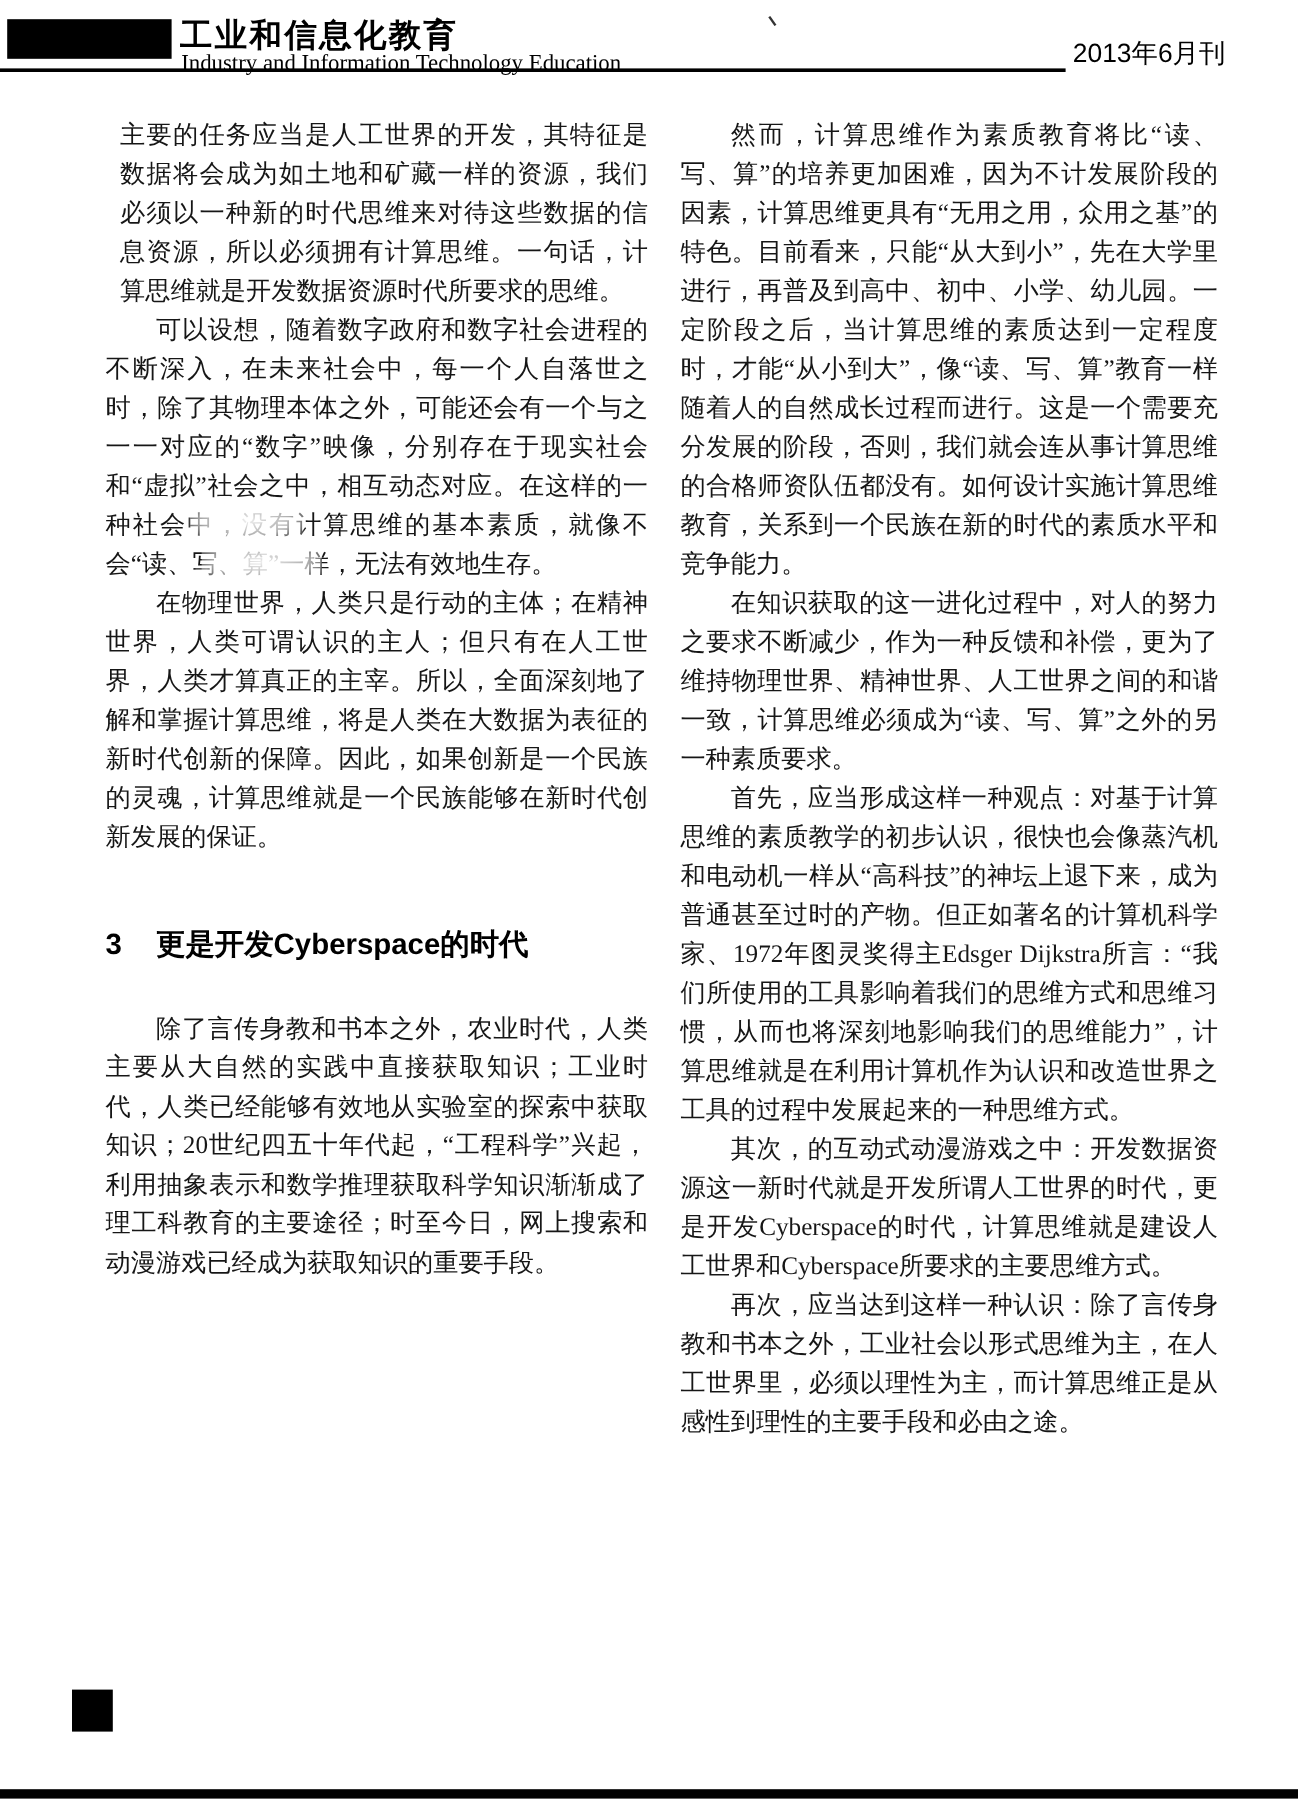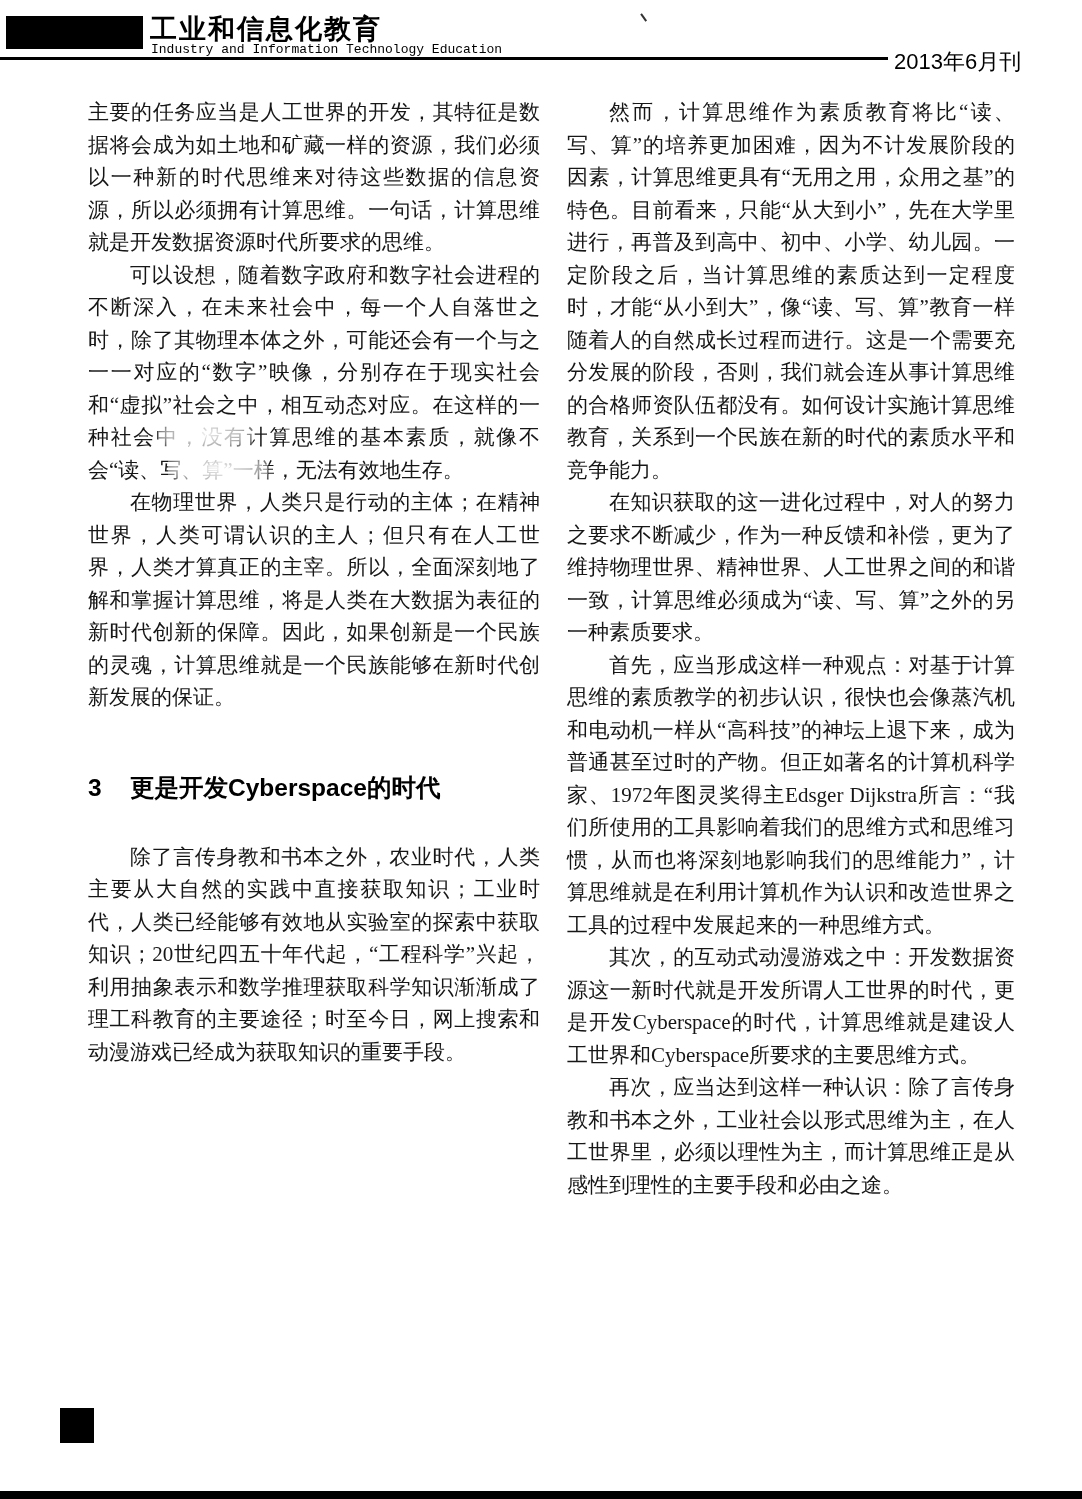--- a/index.html
+++ b/index.html
@@ -33,37 +33,37 @@
     font-weight: bold;
     font-size: 27px;
     letter-spacing: 2px;
     color: #000;
     white-space: nowrap;
   }
   .journal-title-en {
     position: absolute;
     left: 151px;
     top: 42px;
-    font-family: Liberation Mono, monospace;
-    font-size: 13px;
+    font-family: Liberation Serif, serif;
+    font-size: 19px;
     color: #000;
     white-space: nowrap;
   }
   .header-rule {
     position: absolute;
     left: 0;
     top: 57px;
     width: 888px;
     height: 3px;
     background: #000;
   }
   .issue-label {
     position: absolute;
     left: 894px;
-    top: 47px;
+    top: 30px;
     font-family: "Liberation Sans", "DejaVu Sans", sans-serif;
     font-size: 22px;
     color: #000;
     white-space: nowrap;
   }
 
   
   .column {
     position: absolute;
     top: 96px;
@@ -72,21 +72,21 @@
     text-align: justify;
     color: #161616;
   }
   .col-left  { left: 88px;  width: 452px; }
   .col-right { left: 567px; width: 448px; }
 
   .column p {
     margin: 0;
     text-indent: 2em;
   }
-  .column p.cont { text-indent: 0; }
+  .column p.cont { text-indent: 0; margin-left: 12px; }
 
   
   .section-heading {
     display: flex;
     margin-top: 56px;
     margin-bottom: 36px;
     font-family: "Liberation Sans", "DejaVu Sans", sans-serif;
     font-weight: bold;
     font-size: 24.5px;
     line-height: 35px;

